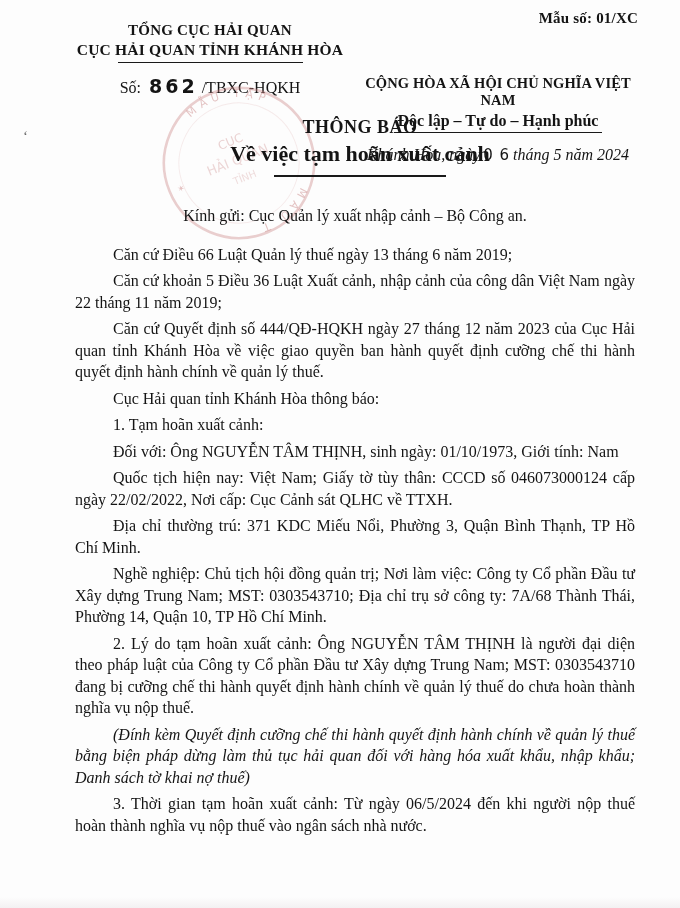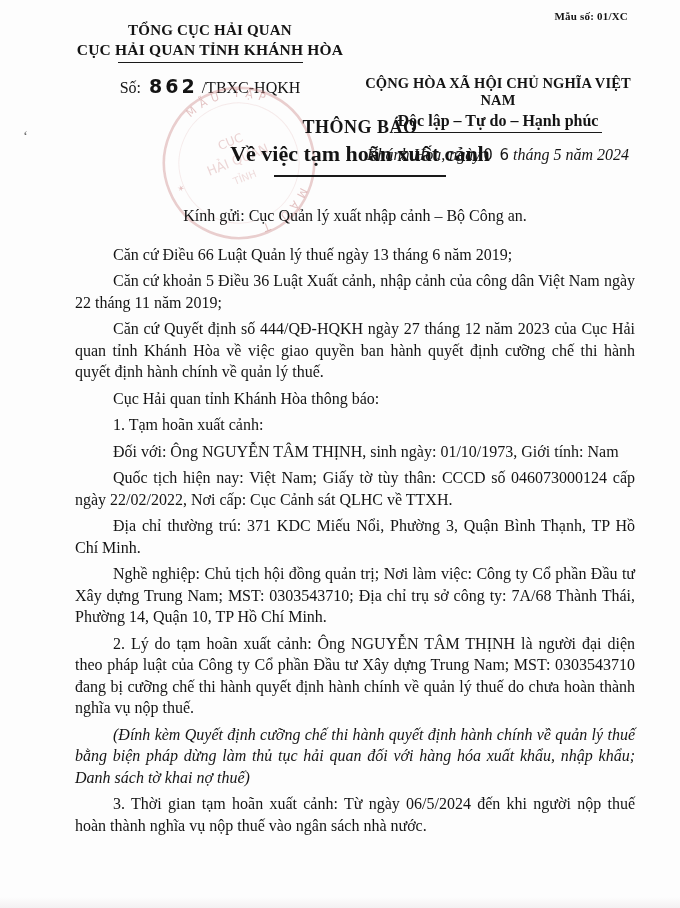--- a/index.html
+++ b/index.html
@@ -6,22 +6,22 @@
   .page{
     position:relative;
     width:680px;height:908px;
     background:#fdfdfd;
     color:#141414;
     font-family:"Liberation Serif", serif;
     overflow:hidden;
   }
   
   .form-no{
-    position:absolute;top:10px;right:52px;
-    font-weight:bold;font-size:11px;letter-spacing:.2px;
+    position:absolute;top:10px;right:42px;
+    font-weight:bold;font-size:15px;letter-spacing:.2px;
   }
   .org-block{
     position:absolute;top:22px;left:70px;width:280px;
     text-align:center;
   }
   .org-parent{font-weight:bold;font-size:15px;letter-spacing:.2px;}
   .org-name{font-weight:bold;font-size:15.5px;letter-spacing:.2px;margin-top:2px;}
   .org-underline{width:185px;height:0;border-top:1.6px solid #1a1a1a;margin:3px auto 0;}
   .doc-no{margin-top:12px;font-size:16px;}
   .doc-no .num{

